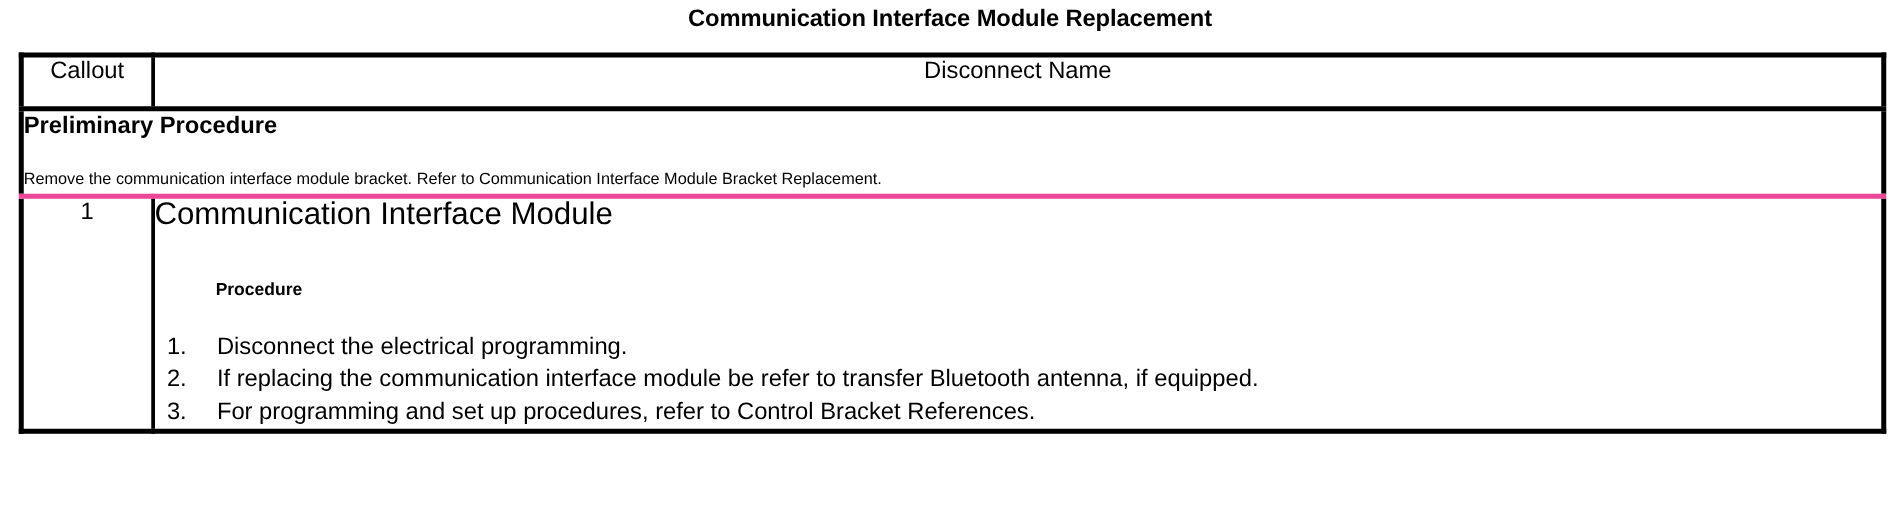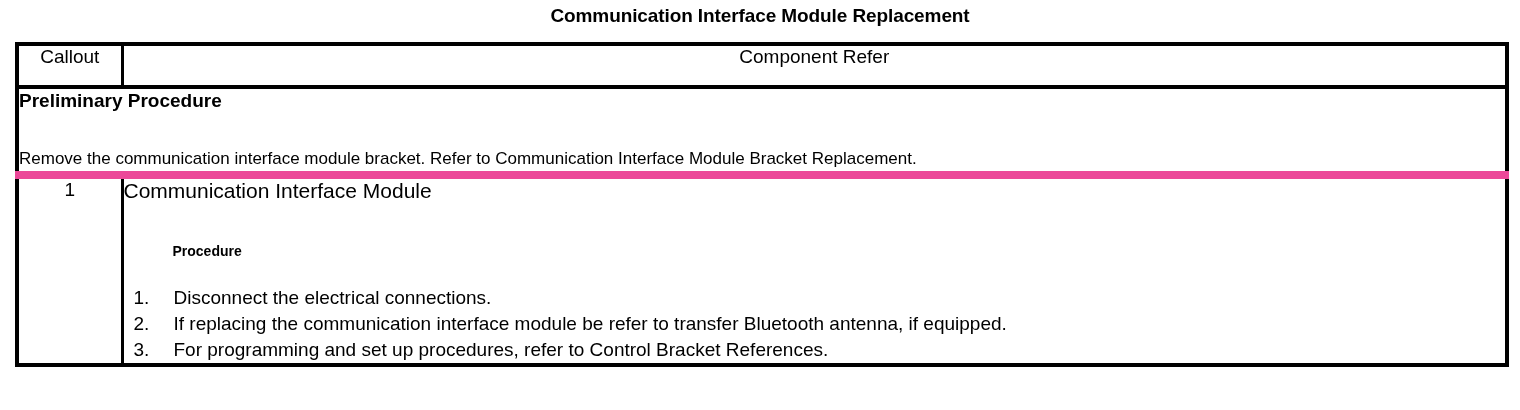--- a/index.html
+++ b/index.html
@@ -72,50 +72,50 @@
   }
   .hdr-callout {
     border-right: 3px solid #000;
   }
   .hdr-name {
     padding-right: 6px;
   }
 
   
   .prelim-cell {
-    border-bottom: 8px solid #ec4899;
+    border-bottom: 4px solid #ec4899;
     padding: 6px 4px 10px 2px;
   }
   .prelim-title {
     font-size: 19px;
     font-weight: bold;
     line-height: 24px;
     margin: 0 0 4px 0;
     white-space: nowrap;
   }
   .prelim-text {
-    font-size: 17px;
+    font-size: 13px;
     line-height: 24px;
-    margin: 34px 0 0 0;
+    margin: 18px 0 0 0;
     white-space: nowrap;
   }
 
   
   .callout-num {
     border-right: 3px solid #000;
     text-align: center;
     vertical-align: middle;
     font-size: 19px;
     line-height: 22px;
   }
   .comp-cell {
     padding: 7px 4px 4px 7px;
   }
   .comp-name {
-    font-size: 21px;
+    font-size: 25px;
     line-height: 24px;
     margin: 0;
     white-space: nowrap;
   }
   .proc-heading {
     font-size: 14px;
     font-weight: bold;
     line-height: 24px;
     margin: 36px 0 0 49px;
     white-space: nowrap;
@@ -149,39 +149,39 @@
 
   <table class="proc-table">
     <colgroup>
       <col class="c-callout">
       <col class="c-name">
     </colgroup>
     <tbody>
 
       <tr>
         <th class="hdr-cell hdr-callout">Callout</th>
-        <th class="hdr-cell hdr-name">Component Refer</th>
+        <th class="hdr-cell hdr-name">Disconnect Name</th>
       </tr>
 
       <tr>
         <td class="prelim-cell" colspan="2">
           <p class="prelim-title">Preliminary Procedure</p>
           <p class="prelim-text">Remove the communication interface module bracket. Refer to Communication Interface Module Bracket Replacement.</p>
         </td>
       </tr>
 
       <tr>
         <td class="callout-num">1</td>
         <td class="comp-cell">
           <p class="comp-name">Communication Interface Module</p>
           <p class="proc-heading">Procedure</p>
           <ol class="steps">
             <li>
               <span class="num">1.</span>
-              <span class="txt">Disconnect the electrical connections.</span>
+              <span class="txt">Disconnect the electrical programming.</span>
             </li>
             <li>
               <span class="num">2.</span>
               <span class="txt">If replacing the communication interface module be refer to transfer Bluetooth antenna, if equipped.</span>
             </li>
             <li>
               <span class="num">3.</span>
               <span class="txt">For programming and set up procedures, refer to Control Bracket References.</span>
             </li>
           </ol>

